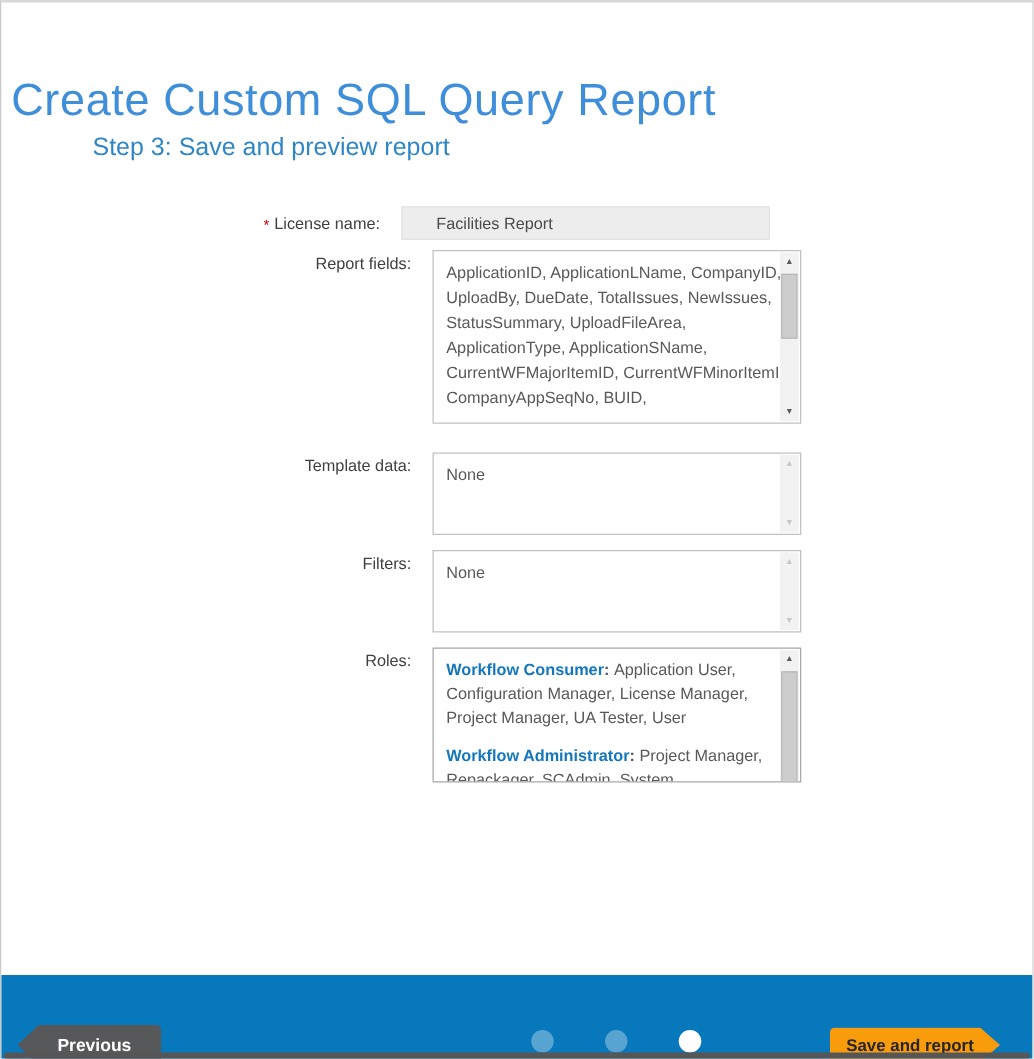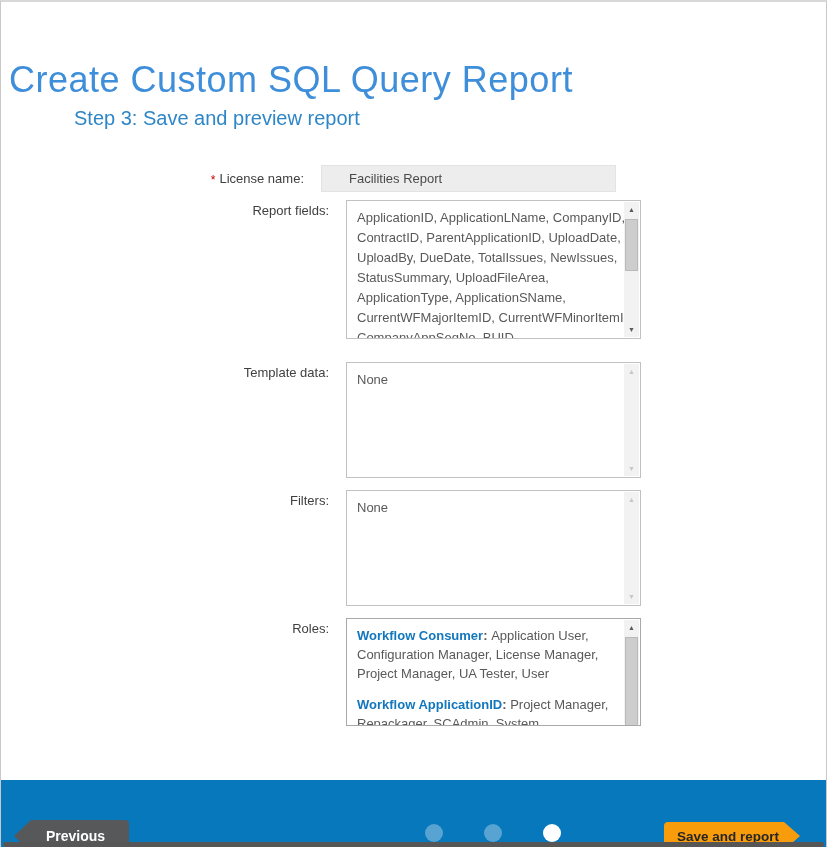--- a/index.html
+++ b/index.html
@@ -41,21 +41,21 @@
   .row-fields  { margin-bottom:23px; }
   .row-template{ margin-bottom:12px; }
   .row-filters { margin-bottom:12px; }
   .lbl-top { padding-top:3px;margin-left:40px; }
 
   .box {
     position:relative; width:295px; background:#ffffff;
     border:1px solid #c1c1c1; overflow:hidden;
   }
   .box-fields  { height:139px; }
-  .box-none    { height:116px;  }
+  .box-none    { height:66px;  }
   .box-roles   { height:108px; border-color:#a8a8a8; }
   .box-content {
     padding:7px 24px 0 10px; font-size:13px; line-height:20px; color:#595959;
   }
   .field-line { white-space:nowrap; }
   .roles-content { line-height:19px; }
   .role-group { margin:0 0 12px 0; }
   .role-name { color:#1377BE; font-weight:bold; }
   .role-name::after { content:": "; color:#595959; font-weight:bold; }
 
@@ -130,21 +130,20 @@
     </div>
 
     <div class="row row-fields">
       <div class="lbl-cell lbl-top">
         <span>Report fields:</span>
       </div>
       <div class="val-cell">
         <div class="box box-fields">
           <div class="box-content">
             <div class="field-line">ApplicationID, ApplicationLName, CompanyID,</div>
-            <div class="field-line">ContractID, ParentApplicationID, UploadDate,</div>
             <div class="field-line">UploadBy, DueDate, TotalIssues, NewIssues,</div>
             <div class="field-line">StatusSummary, UploadFileArea,</div>
             <div class="field-line">ApplicationType, ApplicationSName,</div>
             <div class="field-line">CurrentWFMajorItemID, CurrentWFMinorItemID</div>
             <div class="field-line">CompanyAppSeqNo, BUID,</div>
           </div>
           <div class="sb">
             <div class="sb-btn">▲</div>
             <div class="sb-track">
               <div class="sb-thumb thumb-fields"></div>
@@ -188,21 +187,21 @@
     </div>
 
     <div class="row">
       <div class="lbl-cell lbl-top">
         <span>Roles:</span>
       </div>
       <div class="val-cell">
         <div class="box box-roles">
           <div class="box-content roles-content">
             <p class="role-group"><span class="role-name">Workflow Consumer</span><span>Application User, Configuration Manager, License Manager, Project Manager, UA Tester, User</span></p>
-            <p class="role-group"><span class="role-name">Workflow ApplicationID</span><span>Project Manager, Repackager, SCAdmin, System Administrator, Tech Lead</span></p>
+            <p class="role-group"><span class="role-name">Workflow Administrator</span><span>Project Manager, Repackager, SCAdmin, System Administrator, Tech Lead</span></p>
           </div>
           <div class="sb">
             <div class="sb-btn">▲</div>
             <div class="sb-track">
               <div class="sb-thumb thumb-roles"></div>
             </div>
             <div class="sb-btn">▼</div>
           </div>
         </div>
       </div>

